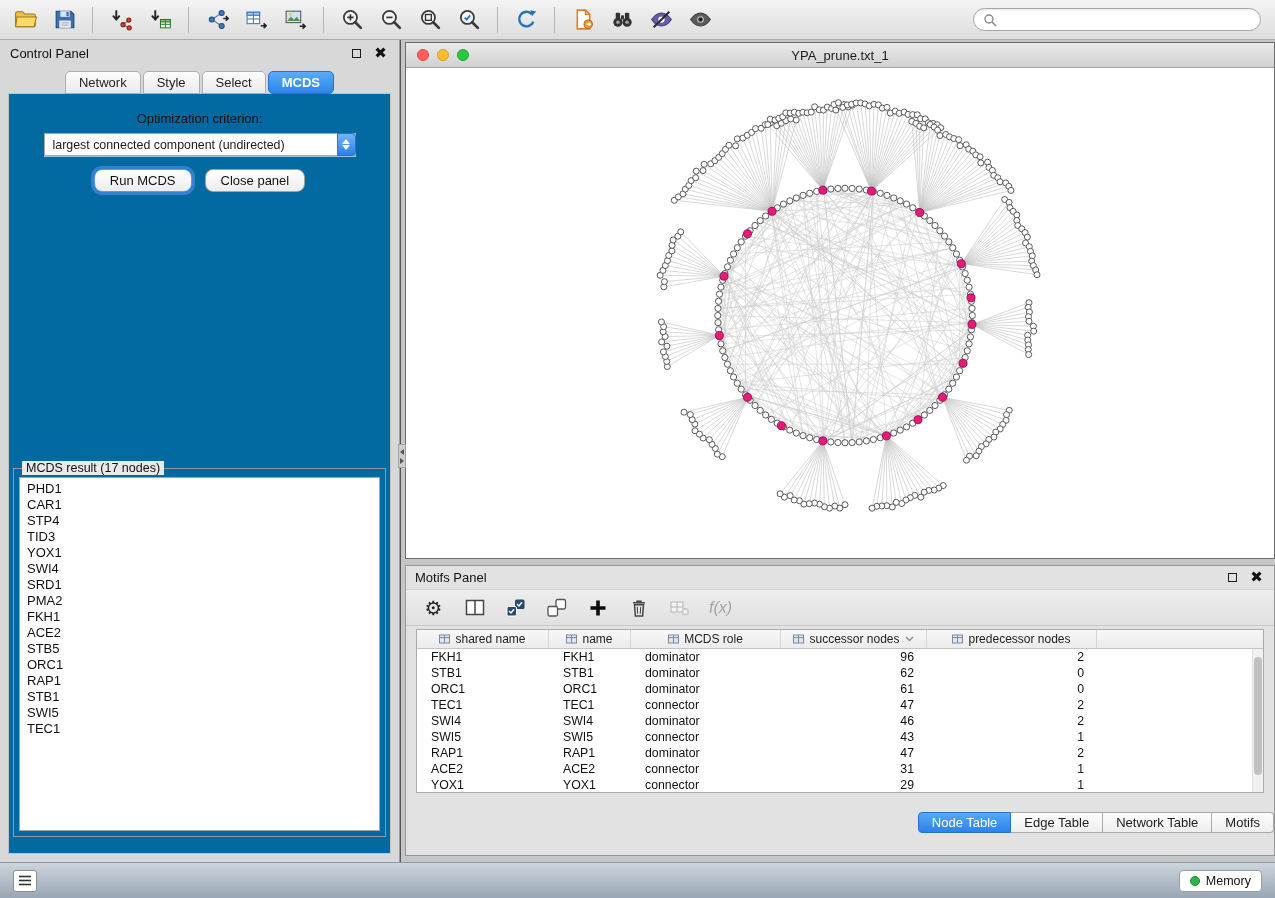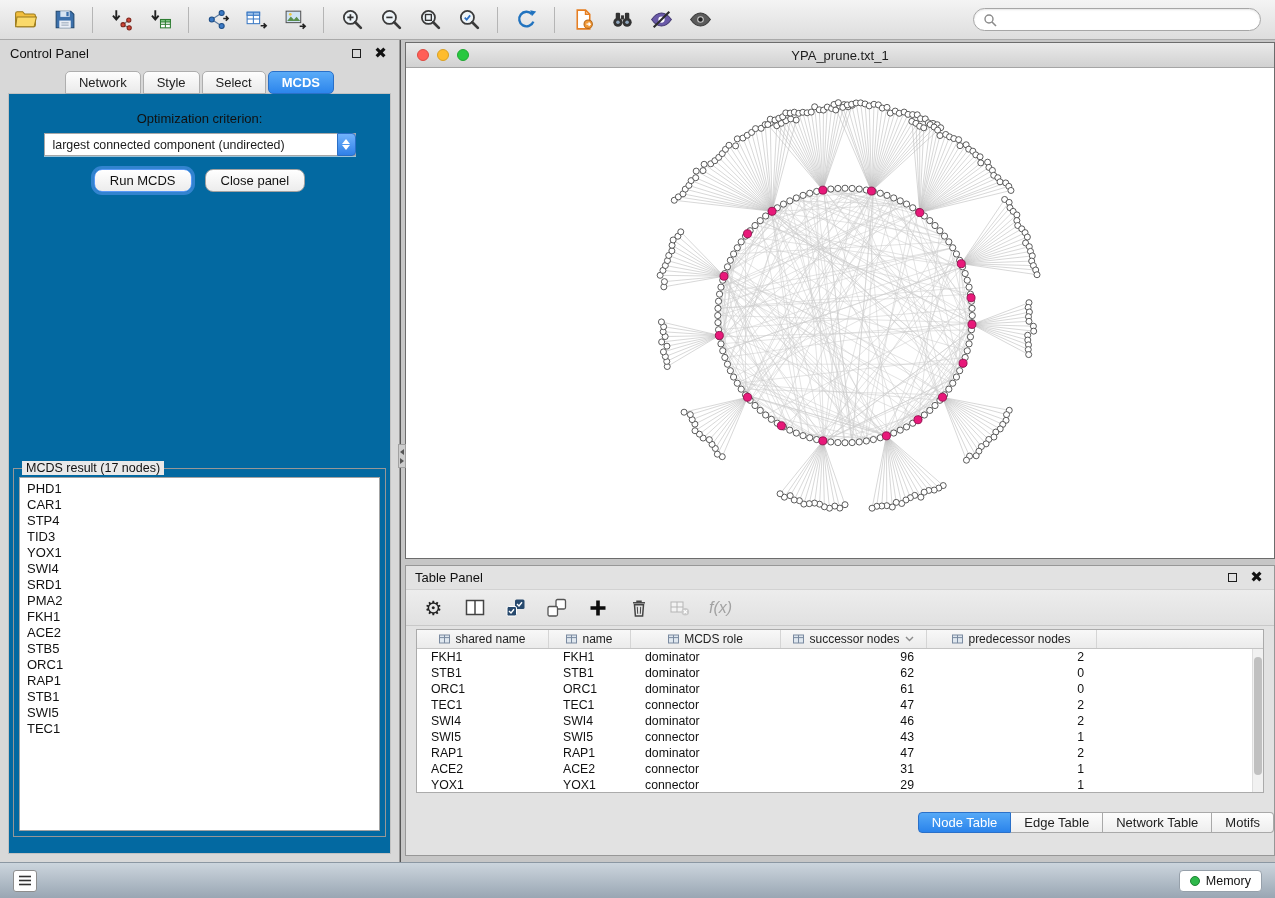--- a/index.html
+++ b/index.html
@@ -1099,21 +1099,21 @@
             <circle cx="555.8" cy="294.6" r="4"></circle>
             <circle cx="510.8" cy="351" r="4"></circle>
             <circle cx="374.5" cy="357" r="4"></circle>
           </g>
         </svg>
     </div>
   </div>
 
   <div class="table-panel">
     <div class="tp-header">
-      <span>Table Panel</span>
+      <span>Motifs Panel</span>
       <span style="flex:1"></span>
       <span class="wbtn">
           <span class="float-glyph"></span>
         </span>
       <span class="wbtn">
           <span class="close-glyph">✖</span>
         </span>
     </div>
     <div class="tp-toolbar">
       <span class="ticon">

